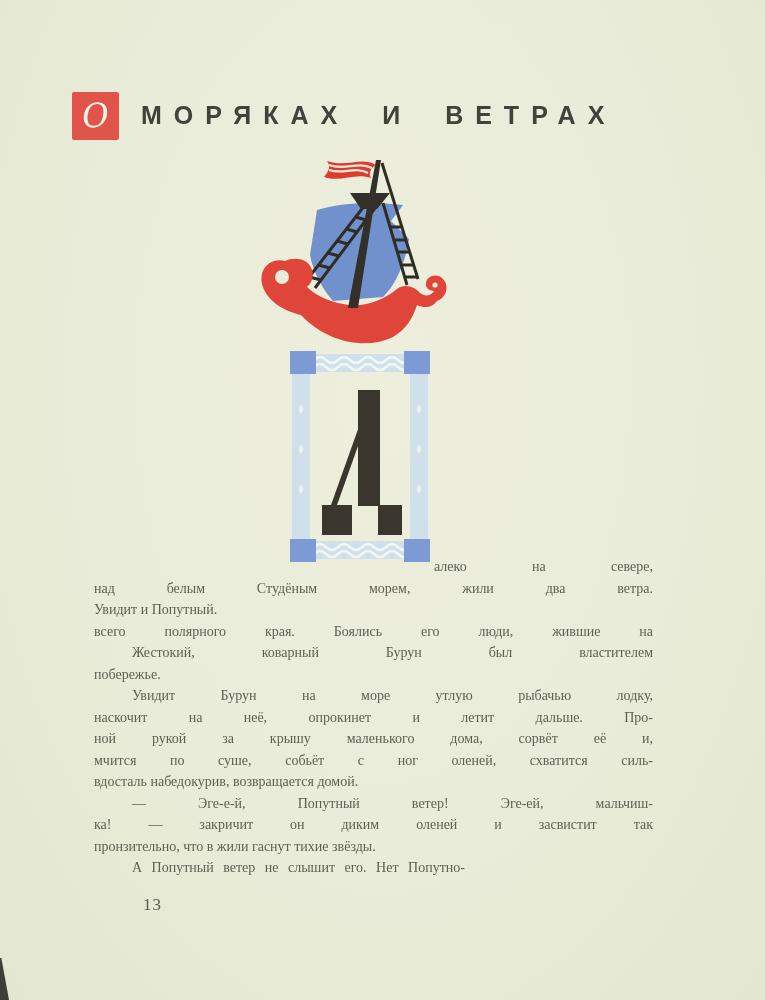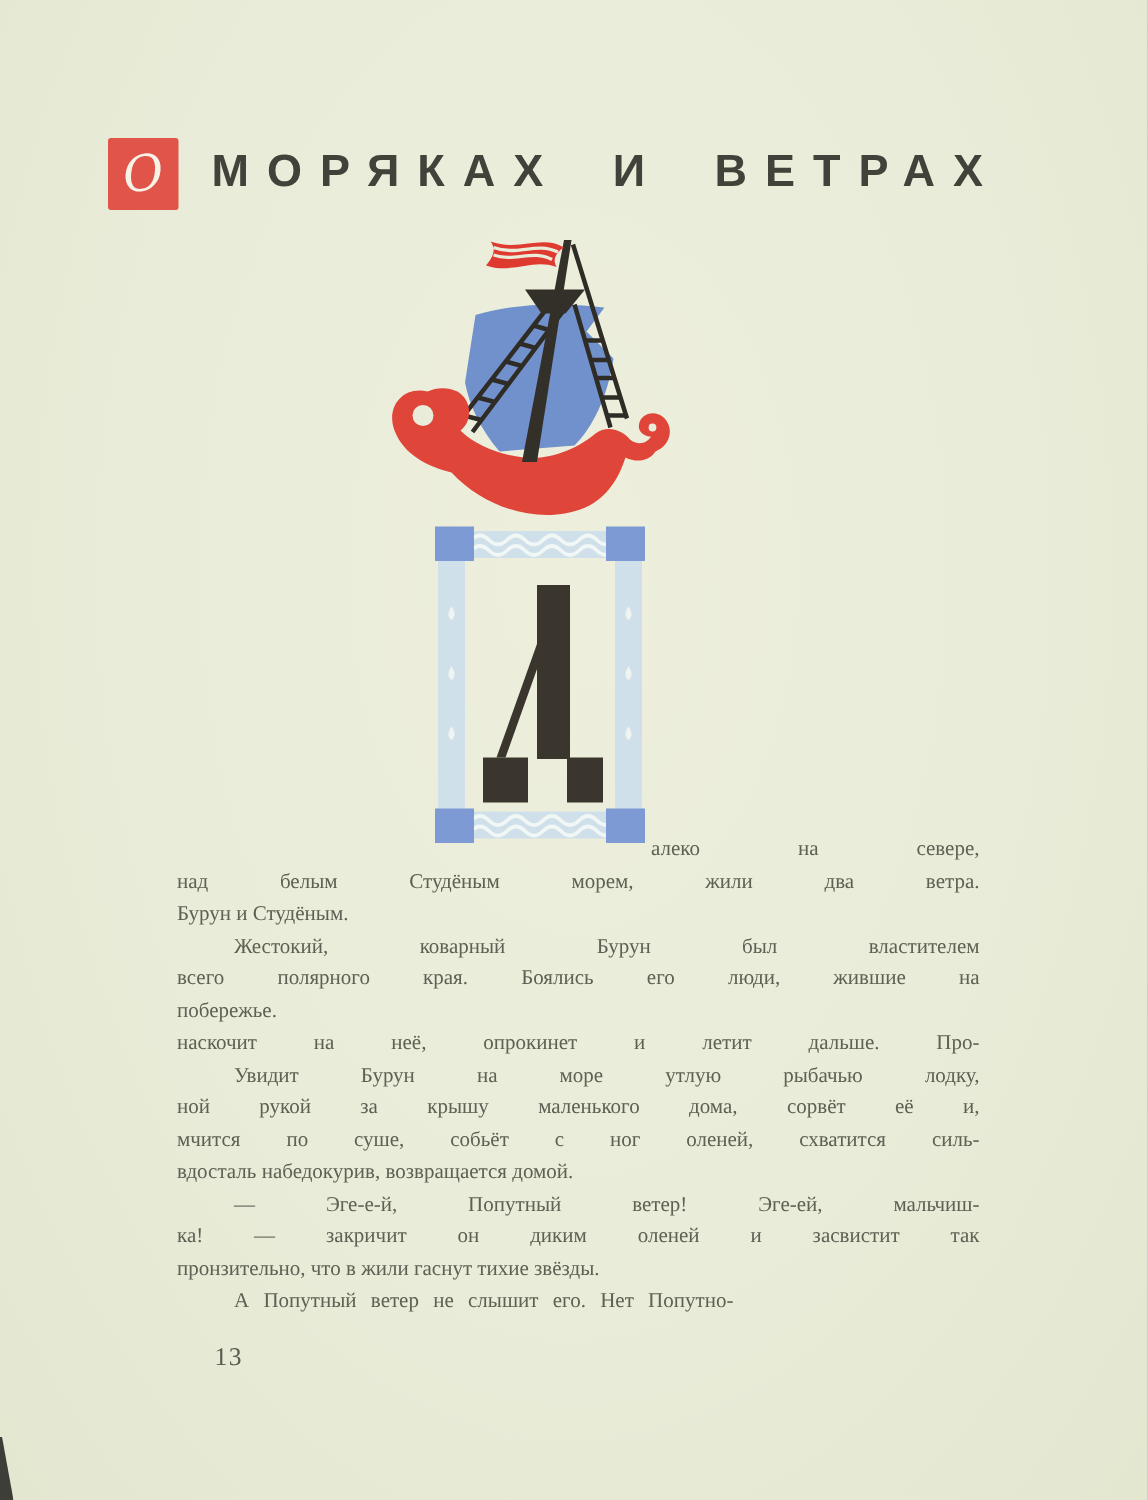--- a/index.html
+++ b/index.html
@@ -19,35 +19,35 @@
   }
   .badge-letter{
     color:#f6f2e6;
     font-family:"DejaVu Serif", serif;
     font-style:italic;font-size:33px;line-height:1;
     transform:rotate(-6deg) translateY(-1px);
   }
   .title{
     position:absolute;left:141px;top:100px;margin:0;
     font-family:"Liberation Sans", sans-serif;
-    font-weight:bold;font-size:30px;line-height:30px;
+    font-weight:bold;font-size:25px;line-height:30px;
     letter-spacing:12px;word-spacing:14px;
     color:#41423a;white-space:nowrap;
   }
   
   .ship{position:absolute;left:255px;top:155px;}
   
   .dropcap{position:absolute;left:290px;top:350px;width:140px;height:213px;}
   .sr-only{position:absolute;width:1px;height:1px;overflow:hidden;clip:rect(0 0 0 0);white-space:nowrap;}
   
   .text-block{
     position:absolute;left:94px;top:556px;width:559px;
     font-size:14px;line-height:21.5px;color:#5e6054;
   }
-  .line{height:21.5px;white-space:nowrap;margin-left:24px;}
+  .line{height:21.5px;white-space:nowrap;}
   .j{white-space:normal;text-align:justify;text-align-last:justify;}
   .indent{padding-left:38px;}
   .first-line{margin-left:340px;}
   .loose{word-spacing:6px;}
   
   .page-number{
     position:absolute;left:99px;top:895px;
     font-size:17px;color:#5a5c4f;letter-spacing:1px;margin-left:44px;
   }
   .corner-artifact{
@@ -138,26 +138,26 @@
         <rect x="68" y="40" width="22" height="116"></rect>
         <rect x="32" y="155" width="30" height="30"></rect>
         <rect x="88" y="155" width="24" height="30"></rect>
       </g>
     </svg>
   </div>
 
   <div class="text-block">
     <div class="line j first-line">алеко на севере,</div>
     <div class="line j">над белым Студёным морем, жили два ветра.</div>
-    <div class="line">Бурун и Студёным.</div>
+    <div class="line">Увидит и Попутный.</div>
+    <div class="line j">всего полярного края. Боялись его люди, жившие на</div>
     <div class="line j indent">Жестокий, коварный Бурун был властителем</div>
-    <div class="line j">всего полярного края. Боялись его люди, жившие на</div>
     <div class="line">побережье.</div>
+    <div class="line j indent">Увидит Бурун на море утлую рыбачью лодку,</div>
     <div class="line j">наскочит на неё, опрокинет и летит дальше. Про-</div>
-    <div class="line j indent">Увидит Бурун на море утлую рыбачью лодку,</div>
     <div class="line j">ной рукой за крышу маленького дома, сорвёт её и,</div>
     <div class="line j">мчится по суше, собьёт с ног оленей, схватится силь-</div>
     <div class="line">вдосталь набедокурив, возвращается домой.</div>
     <div class="line j indent">— Эге-е-й, Попутный ветер! Эге-ей, мальчиш-</div>
     <div class="line j">ка! — закричит он диким оленей и засвистит так</div>
     <div class="line">пронзительно, что в жили гаснут тихие звёзды.</div>
     <div class="line indent loose">А Попутный ветер не слышит его. Нет Попутно-</div>
   </div>
 
   <div class="page-number">13</div>

